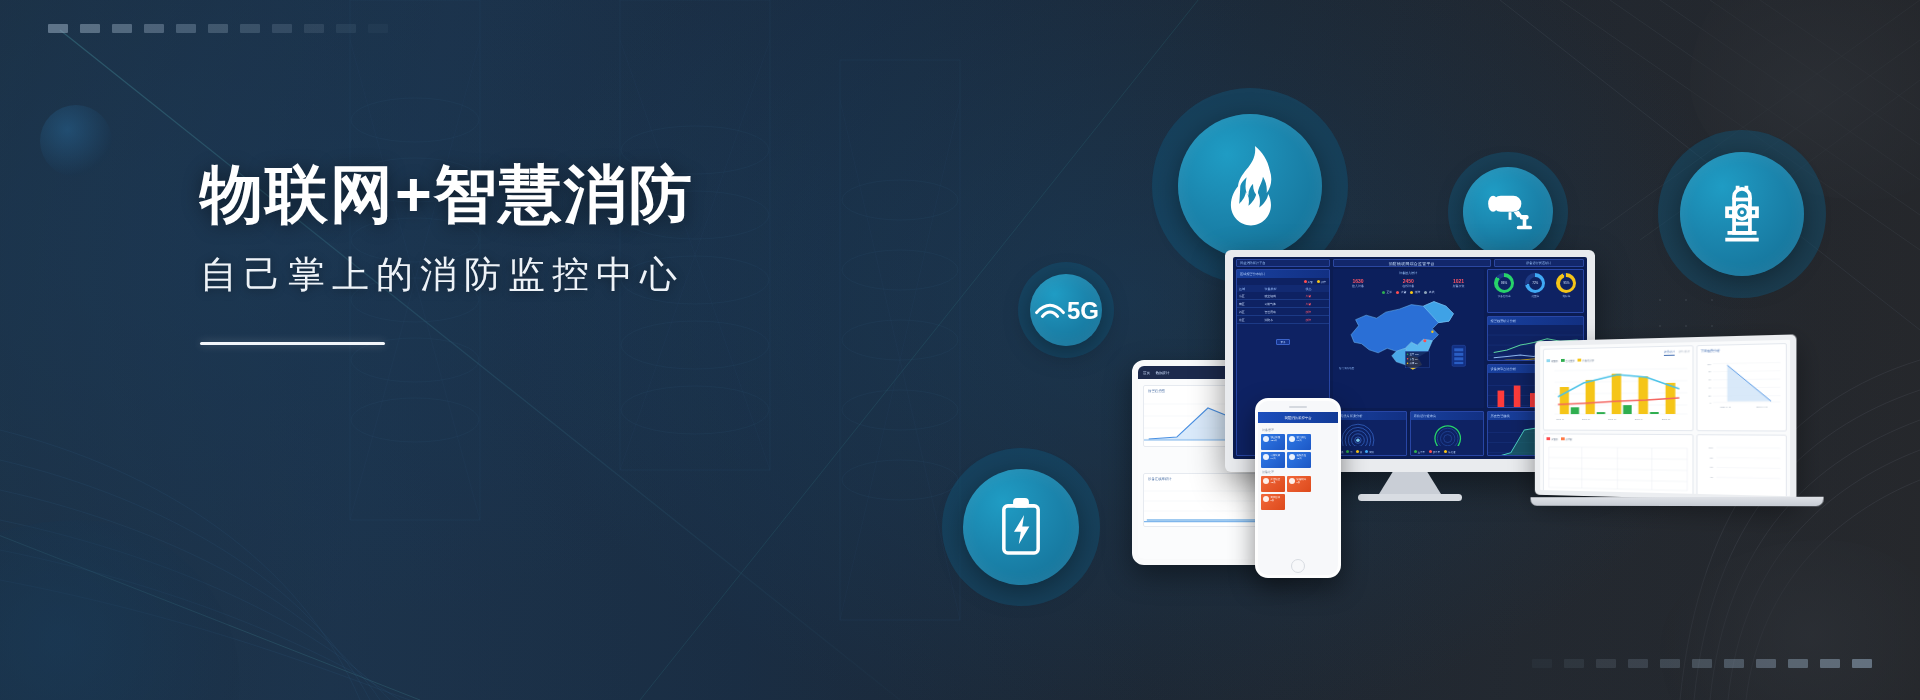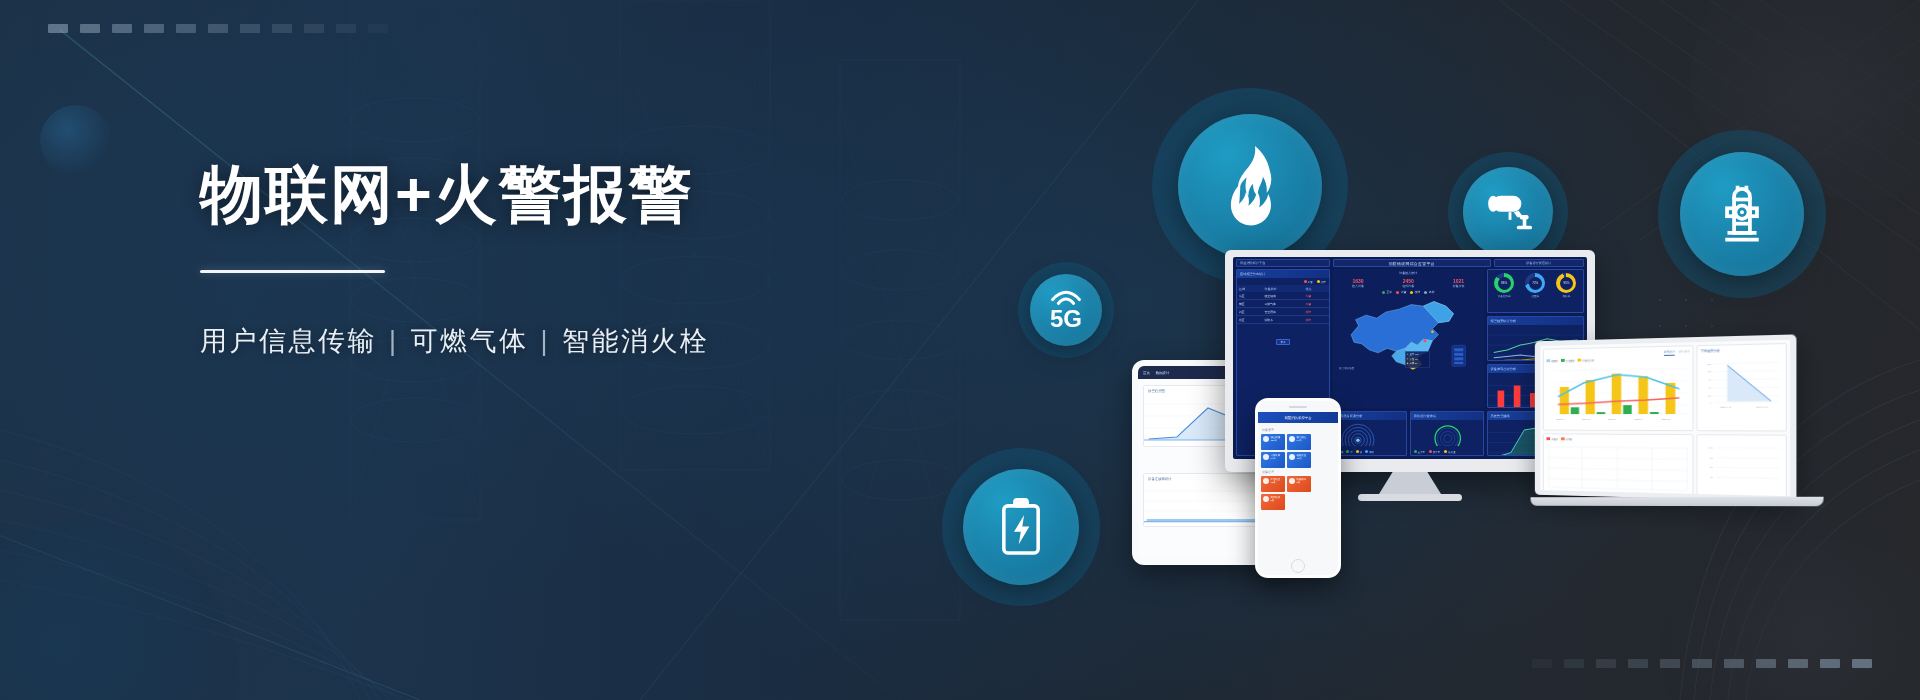--- a/index.html
+++ b/index.html
@@ -325,24 +325,24 @@
       <div class="dash" style="opacity: 0.268;"></div>
       <div class="dash" style="opacity: 0.32;"></div>
       <div class="dash" style="opacity: 0.372;"></div>
       <div class="dash" style="opacity: 0.424;"></div>
       <div class="dash" style="opacity: 0.476;"></div>
       <div class="dash" style="opacity: 0.528;"></div>
       <div class="dash" style="opacity: 0.58;"></div>
     </div>
 
   <div id="copy">
-    <div id="title">物联网+火警报警</div>
+    <div id="title">物联网+智慧消防</div>
+    <div id="subtitle">自己掌上的消防监控中心</div>
     <div id="divider"></div>
     <div id="features">
-        <div class="frow"><span>用户信息传输</span><span class="fsep">|</span><span>可燃气体</span><span class="fsep">|</span><span>智能消火栓</span></div>
       </div>
   </div>
 
   <div class="bubble" id="bubble-flame">
     <div class="ring"></div>
     <div class="core"></div>
     <svg width="74" height="82" viewBox="0 0 24 26" fill="#fff">
       <path d="M13.6 0c.5 3.3-1.1 5.6-2.7 7.6-1.7 2.2-3.3 4.2-2.6 7.2.2-1.9 1.3-3.4 2.6-4.6-.5 2.3-.6 4.6.6 6-.1-1.6.5-2.9 1.5-3.9-.1 1.9.5 3.2 1.6 4.1-.4-2.5 1.3-4 1.6-6.4 1 1.6 1.4 3.4 1.2 5.3 1.6-2.1 1.9-4.8 1-7.4C17.8 4.6 15.9 1.9 13.6 0z"></path>
       <path d="M8.9 12.2C7 14.1 5.8 16.6 5.8 19.2c0 3.7 2.9 6.6 6.5 6.6s6.5-2.9 6.5-6.6c0-1.3-.3-2.5-.9-3.6-.3 2-1.6 3.3-2.9 4.4.5-2.1.2-4-.8-5.4-.2 2.3-1.4 3.6-2.7 4.8.4-1.8.1-3.3-.8-4.5-.3 1.8-1.2 2.9-2.2 3.9.2-2.3.3-4.4.4-6.6z"></path>
     </svg>
@@ -374,21 +374,21 @@
       <rect x="6.2" y="12.4" width="3.2" height="3.6"></rect>
       <rect x="16.6" y="12.4" width="3.2" height="3.6"></rect>
       <path d="M6.4 23.6h13.2M5.4 26.6h15.2"></path>
       <path d="M9.4 19.4h7.2"></path>
     </svg>
   </div>
 
   <div class="bubble" id="bubble-5g">
     <div class="ring"></div>
     <div class="core"></div>
-    <div style="position:relative;z-index:3;display:flex;flex-direction:column;align-items:center;">
+    <div style="position:relative;z-index:3;display:flex;flex-direction:row;align-items:center;">
       <svg width="34" height="17" viewBox="0 0 24 12" fill="none" stroke="#fff" stroke-width="2.1" stroke-linecap="round">
         <path d="M2.5 7.5C5 4 9.5 2.3 12 2.3s7 1.7 9.5 5.2"></path>
         <path d="M6.6 10.2C8.3 8.1 10.4 7.1 12 7.1s3.7 1 5.4 3.1"></path>
       </svg>
       <span class="glyph" style="font-size:24px;line-height:1;margin-top:1px;letter-spacing:0;">5G</span>
     </div>
   </div>
 
   <div class="bubble" id="bubble-batt">
     <div class="ring"></div>

